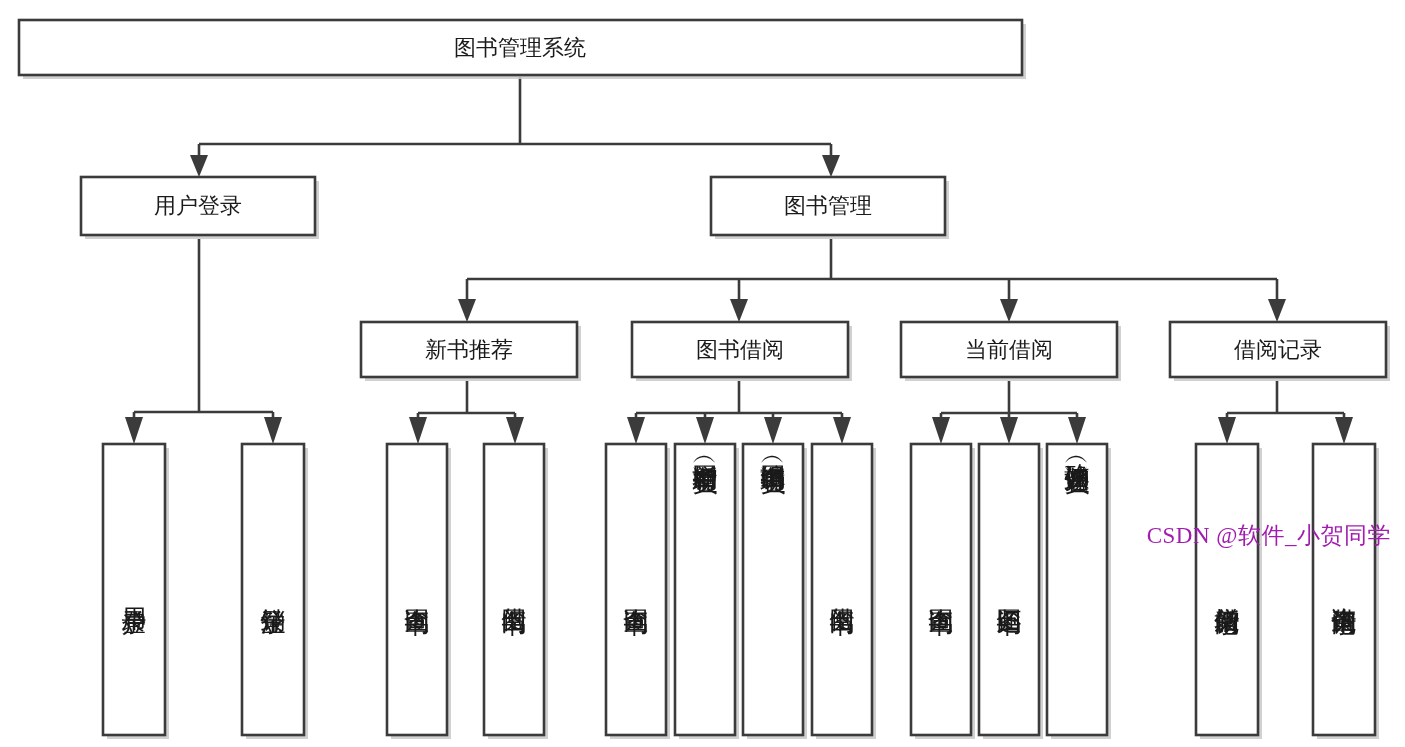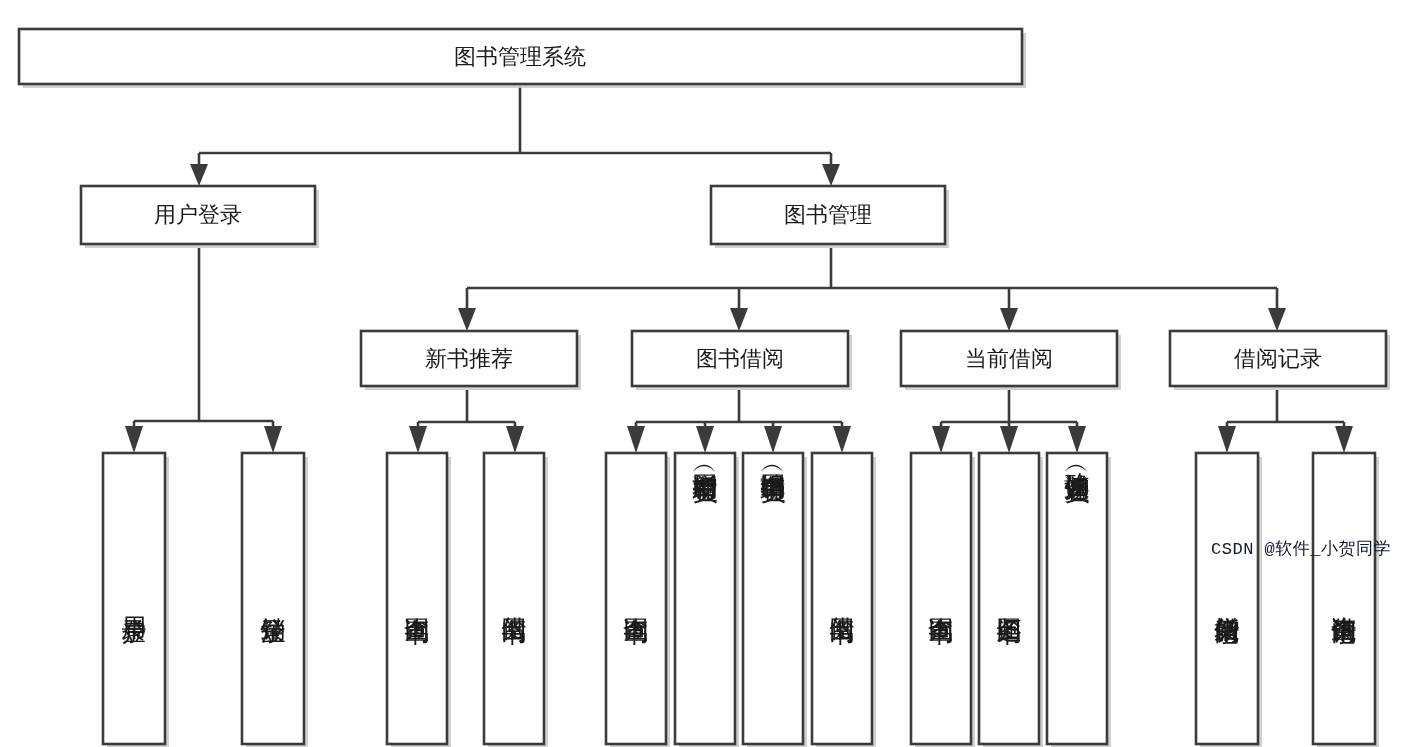--- a/index.html
+++ b/index.html
@@ -10,21 +10,21 @@
   body {
     width: 1405px;
     height: 747px;
     font-family: "Liberation Sans", "DejaVu Sans", sans-serif;
     overflow: hidden;
     position: relative;
   }
   #diagram-root {
     position: absolute;
     left: 0;
-    top: 16px;
+    top: 7px;
     width: 1405px;
     height: 552px;
   }
   svg.diagram-canvas {
     display: block;
     width: 1405px;
     height: 747px;
   }
   .node-box {
     fill: #ffffff;
@@ -67,23 +67,23 @@
     font-size: 25px;
     line-height: 1.08;
     letter-spacing: 1px;
     color: #1a1a1a;
     white-space: nowrap;
   }
   .watermark {
     position: absolute;
     right: 14px;
     bottom: 8px;
-    font-family: Liberation Mono, monospace;
-    font-size: 17px;
-    color: #0f172a;
+    font-family: Liberation Serif, serif;
+    font-size: 23px;
+    color: #a21caf;
     letter-spacing: 0.5px;
     user-select: none;
   }
 </style>
 </head>
 <body>
 
 <div id="diagram-root">
 
   <svg class="diagram-canvas" viewBox="0 0 1405 747" xmlns="http://www.w3.org/2000/svg">

